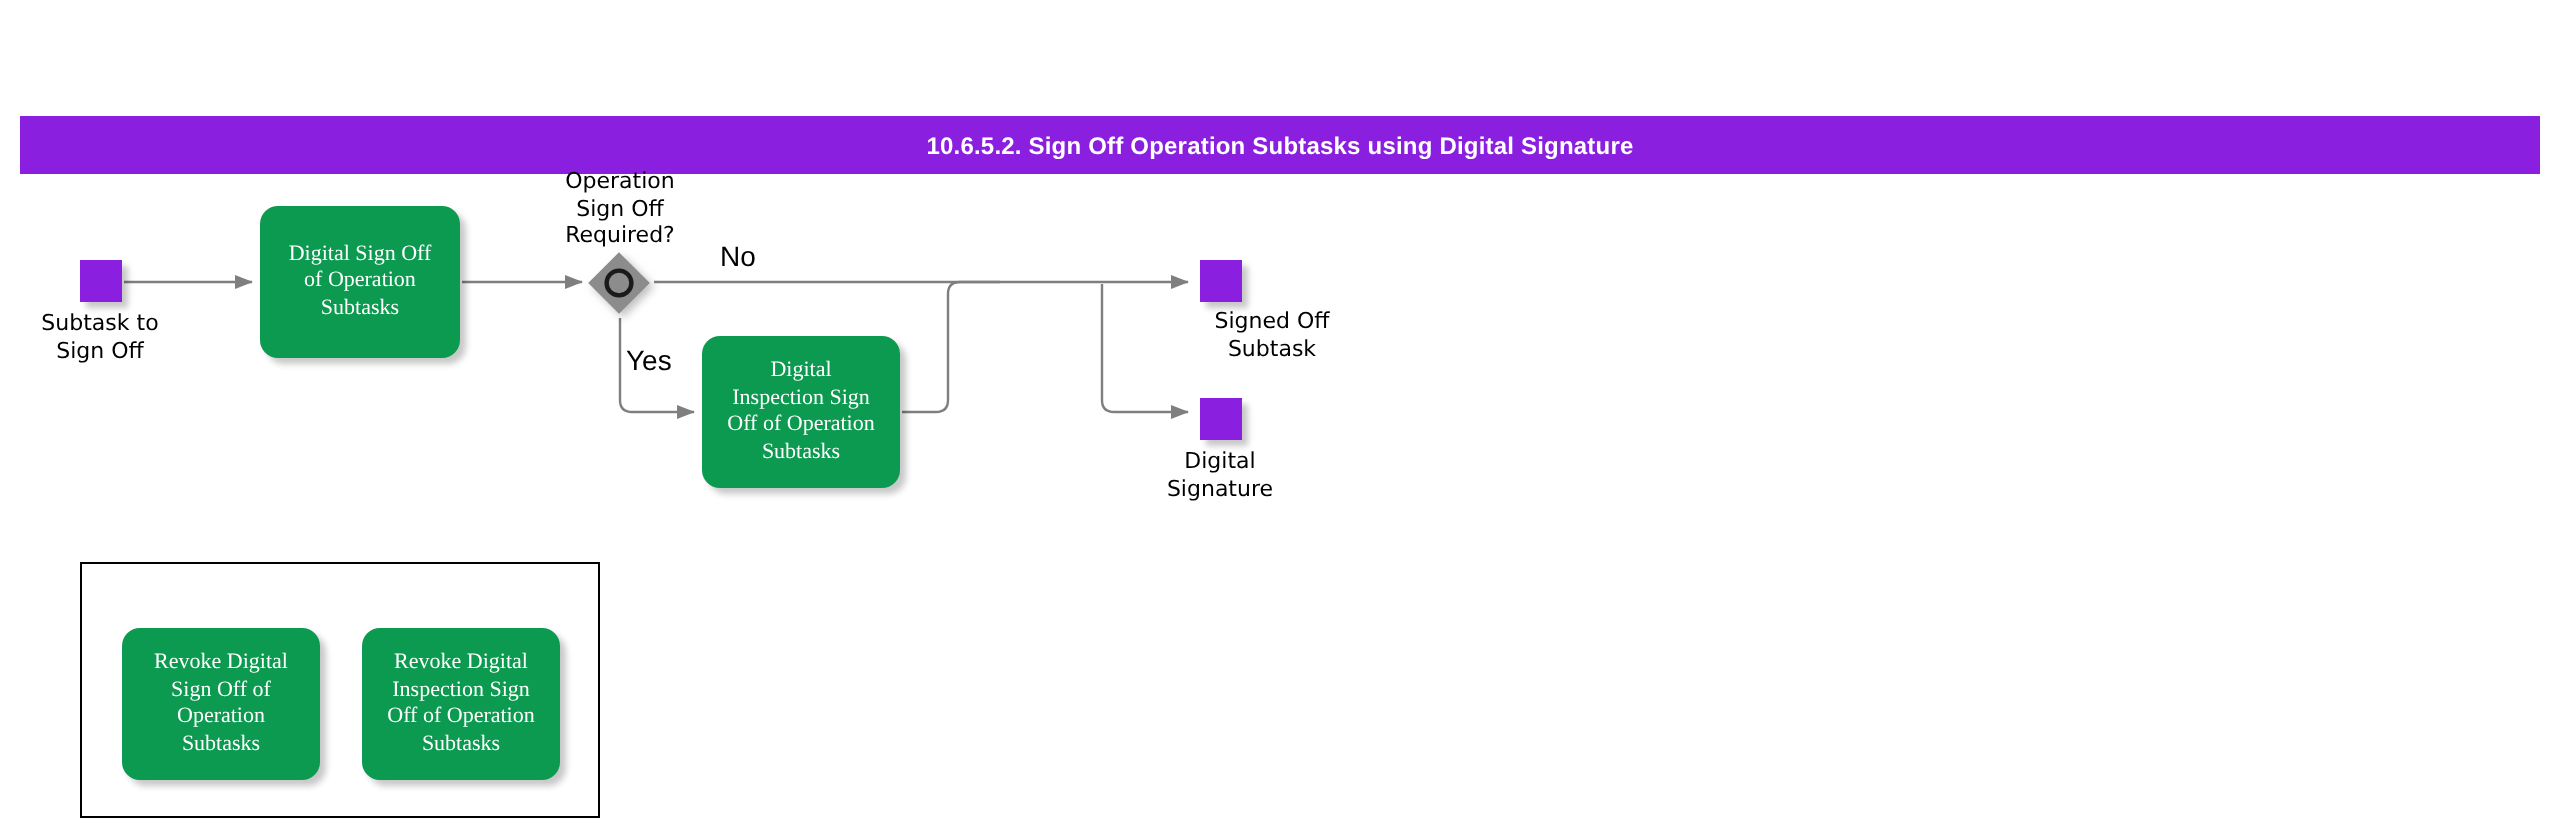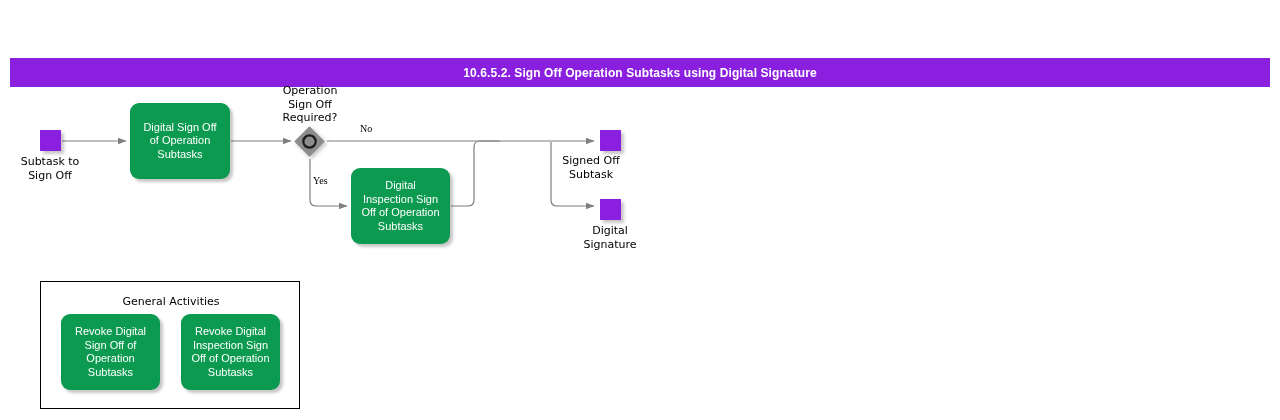--- a/index.html
+++ b/index.html
@@ -54,21 +54,21 @@
     border-radius: 9px;
     box-shadow: 3px 3px 3px rgba(0,0,0,0.22);
     display: flex;
     align-items: center;
     justify-content: center;
     box-sizing: border-box;
     padding: 2px 4px;
   }
   .activity .activity-label {
     color: #ffffff;
-    font-family: Liberation Sans, sans-serif;
+    font-family: Liberation Serif, serif;
     font-size: 11px;
     line-height: 13.5px;
     text-align: center;
     white-space: pre-line;
   }
 
   
   .terminal {
     position: absolute;
     width: 21px;
@@ -101,22 +101,22 @@
     font-size: 11px;
     line-height: 13.5px;
     color: #000000;
     text-align: center;
     white-space: pre-line;
   }
 
   
   .edge-label {
     position: absolute;
-    font-family: Liberation Serif, serif;
-    font-size: 10px;
+    font-family: Liberation Sans, sans-serif;
+    font-size: 14px;
     line-height: 13px;
     color: #000000;
     white-space: nowrap;
   }
 
   
   #general-activities-panel {
     position: absolute;
     left: 40px;
     top: 281px;
@@ -187,29 +187,28 @@
 <div class="edge-label" style="left:313px; top:174px;">Yes</div>
 
 <div class="activity" style="left:351px; top:168px; width:99px; height:76px;">
   <span class="activity-label">Digital
 Inspection Sign
 Off of Operation
 Subtasks</span>
 </div>
 
 <div class="terminal" style="left:600px; top:130px;"></div>
-<div class="terminal-label" style="left:536px; top:154px; width:110px;">Signed Off
+<div class="terminal-label" style="left:581px; top:154px; width:110px;">Signed Off
 Subtask</div>
 
 <div class="terminal" style="left:600px; top:199px;"></div>
 <div class="terminal-label" style="left:555px; top:224px; width:110px;">Digital
 Signature</div>
 
 <div id="general-activities-panel">
-  <div id="general-activities-title">General Activities</div>
 
   <div class="activity" style="left:20px; top:32px; width:99px; height:76px;">
     <span class="activity-label">Revoke Digital
 Sign Off of
 Operation
 Subtasks</span>
   </div>
 
   <div class="activity" style="left:140px; top:32px; width:99px; height:76px;">
     <span class="activity-label">Revoke Digital

